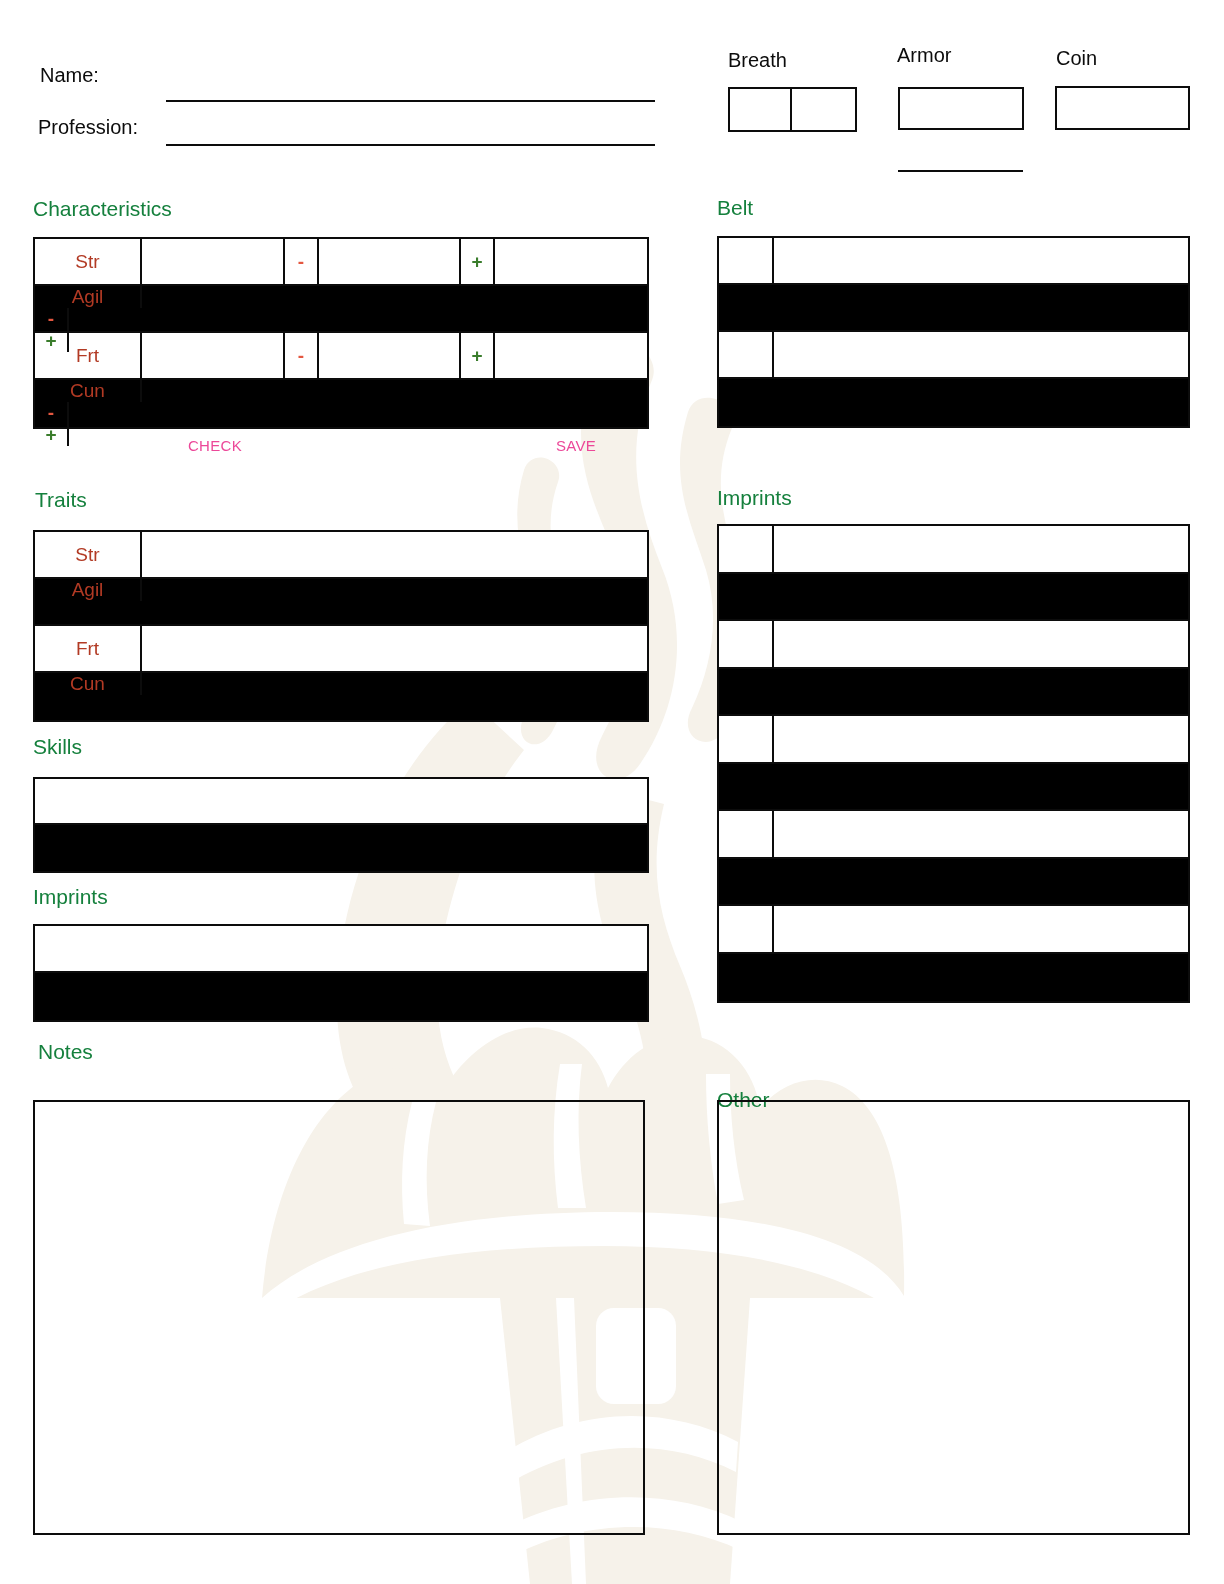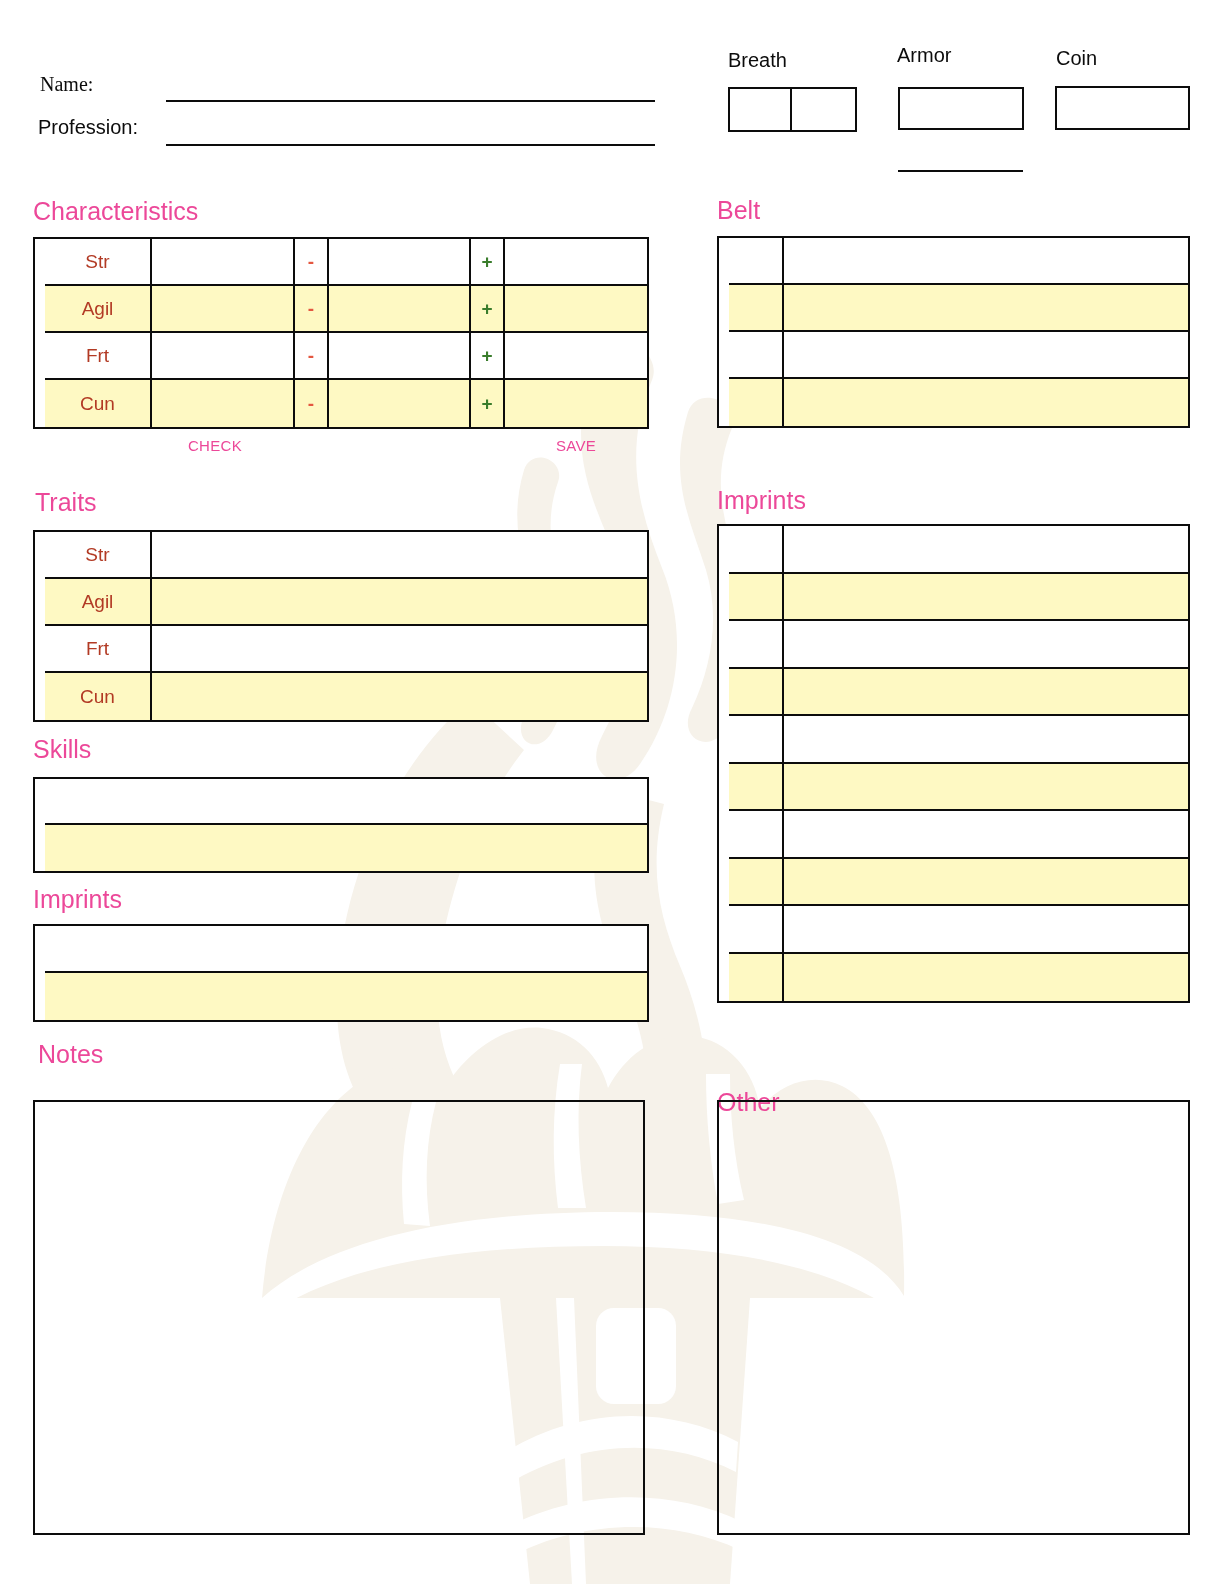--- a/index.html
+++ b/index.html
@@ -11,32 +11,32 @@
     width:1224px; height:1584px;
     background:#ffffff;
     overflow:hidden;
   }
 
   
   .watermark { position:absolute; left:0; top:0; width:1224px; height:1584px; z-index:0; }
 
   
   .abs { position:absolute; z-index:1; }
-  .heading { font-size:25px; color:#ec4899; }
+  .heading { font-size:21px; color:#15803d; }
   .small-label { font-size:20px; color:#0c0c0c; }
 
   .fill-line { border-bottom:2px solid #0c0c0c; }
 
   .outbox { border:2px solid #0c0c0c; background:transparent; }
 
   
-  .tbl { border:2px solid #0c0c0c; background:#fff; z-index:1;padding-left:10px; }
+  .tbl { border:2px solid #0c0c0c; background:#fff; z-index:1; }
   .trow { display:flex; height:47px; border-bottom:2px solid #0c0c0c; background:#fff; }
   .trow:last-child { border-bottom:none; }
-  .trow.alt { background:#fef9c3; }
+  .trow.alt { background:#000000;flex-direction:column; }
   .cell { border-right:2px solid #0c0c0c; display:flex; align-items:center; justify-content:center; }
   .cell:last-child { border-right:none; }
 
   .w-label  { width:107px; }
   .w-val1   { width:143px; }
   .w-sym    { width:34px; }
   .w-val2   { width:142px; }
   .flex1    { flex:1; }
   .w-belt   { width:55px; }
 
@@ -78,21 +78,21 @@
       <path d="M500 1298h250l-20 286h-200z"></path>
       <g fill="#ffffff">
         <rect x="596" y="1308" width="80" height="96" rx="18"></rect>
         <path d="M506 1452c70-44 160-48 232-10l-2 30c-70-36-156-32-228 12z"></path>
         <path d="M502 1530c72-40 166-44 240-8l-2 28c-72-34-164-30-236 10z"></path>
         <path d="M556 1298l16 286 14 0-12-286z"></path>
       </g>
     </g>
   </svg>
 
-  <div class="abs small-label" style="left:40px; top:73px;font-family:Liberation Serif, serif;">Name:</div>
+  <div class="abs small-label" style="left:40px; top:64px;">Name:</div>
   <div class="abs fill-line" style="left:166px; top:70px; width:489px; height:32px;"></div>
 
   <div class="abs small-label" style="left:38px; top:116px;">Profession:</div>
   <div class="abs fill-line" style="left:166px; top:114px; width:489px; height:32px;"></div>
 
   <div class="abs small-label" style="left:728px; top:49px;">Breath</div>
   <div class="abs outbox split-box" style="left:728px; top:87px; width:129px; height:45px;">
     <div class="half"></div>
     <div class="half"></div>
   </div>

